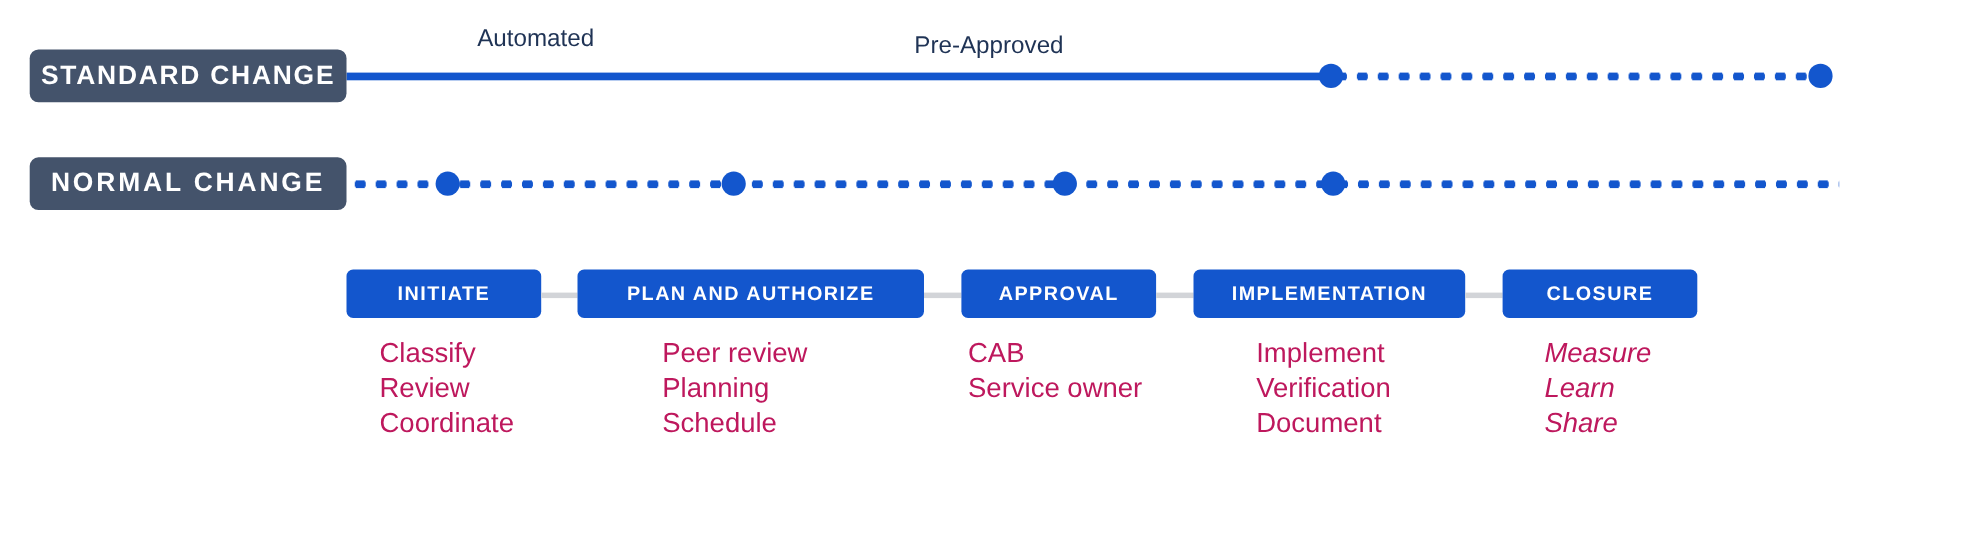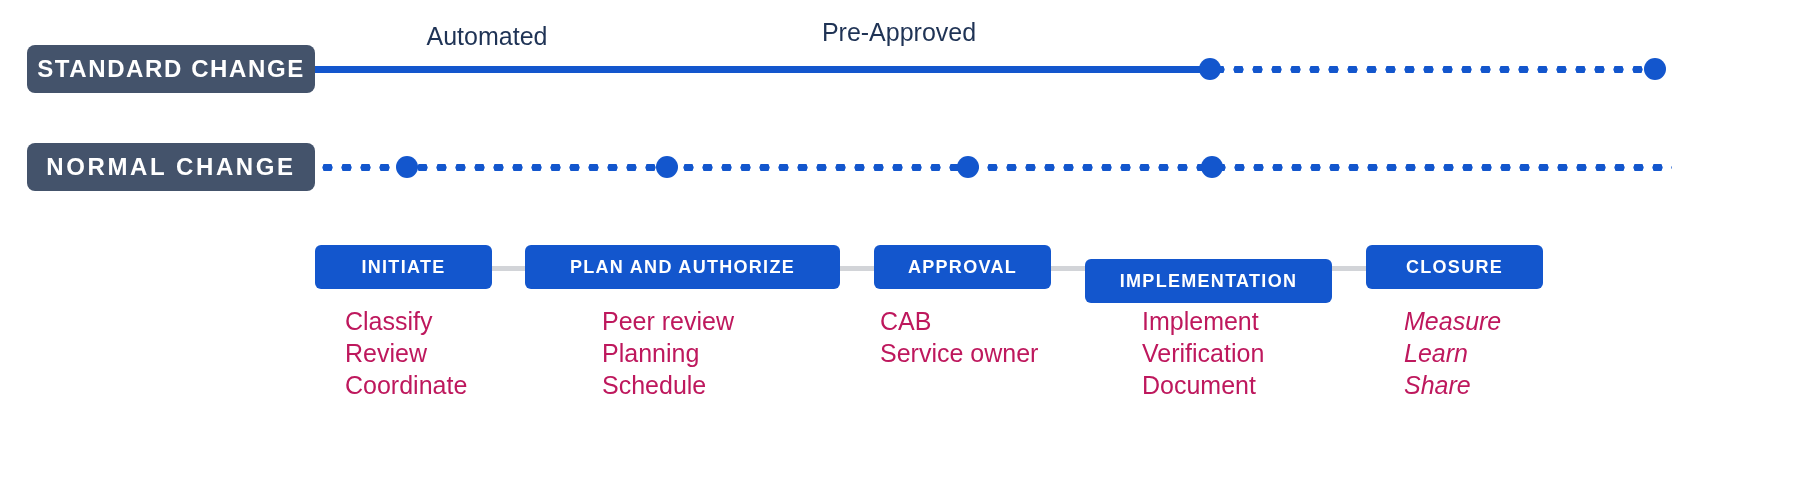--- a/index.html
+++ b/index.html
@@ -73,21 +73,21 @@
     height: 22px;
     top: -1px;
     margin-left: -11px;
     border-radius: 50%;
     background: #1356cd;
   }
 
   
   .phase-label {
     position: absolute;
-    font-size: 25px;
+    font-size: 22px;
     color: #1f3355;
     white-space: nowrap;
     transform: translateX(-50%);
   }
 
   
   #stage-strip {
     position: absolute;
     left: 0;
     top: 245px;
@@ -135,21 +135,21 @@
 
   <div class="cat-badge" id="badge-standard">
     <span>STANDARD CHANGE</span>
   </div>
 
   <div class="cat-badge" id="badge-normal">
     <span>NORMAL CHANGE</span>
   </div>
 
   <div class="phase-label" id="label-automated" style="left: 487px; top: 22px;">Automated</div>
-  <div class="phase-label" id="label-preapproved" style="left: 899px; top: 18px;">Pre-Approved</div>
+  <div class="phase-label" id="label-preapproved" style="left: 899px; top: 28px;">Pre-Approved</div>
 
   <div class="timeline-row" id="row-standard">
       <div class="solid-seg" style="left: 315px; width: 895px;"></div>
       <div class="dotted-seg" style="left: 1210px; width: 445px;"></div>
       <div class="node-dot" style="left: 1210px;"></div>
       <div class="node-dot" style="left: 1655px;"></div>
     </div>
 
   <div class="timeline-row" id="row-normal">
       <div class="dotted-seg" style="left: 318px; width: 1354px;"></div>
@@ -165,21 +165,21 @@
       </div>
       <div class="stage-connector" style="left: 492px; width: 33px;"></div>
       <div class="stage-box" style="left: 525px; width: 315px;">
         <span>PLAN AND AUTHORIZE</span>
       </div>
       <div class="stage-connector" style="left: 840px; width: 34px;"></div>
       <div class="stage-box" style="left: 874px; width: 177px;">
         <span>APPROVAL</span>
       </div>
       <div class="stage-connector" style="left: 1051px; width: 34px;"></div>
-      <div class="stage-box" style="left: 1085px; width: 247px; margin-top: 14px;">
+      <div class="stage-box" style="left: 1085px; width: 247px;">
         <span>IMPLEMENTATION</span>
       </div>
       <div class="stage-connector" style="left: 1332px; width: 34px;"></div>
       <div class="stage-box" style="left: 1366px; width: 177px;">
         <span>CLOSURE</span>
       </div>
     </div>
 
   <div id="stage-items-host">
       <div class="stage-items" style="left: 345px;">

